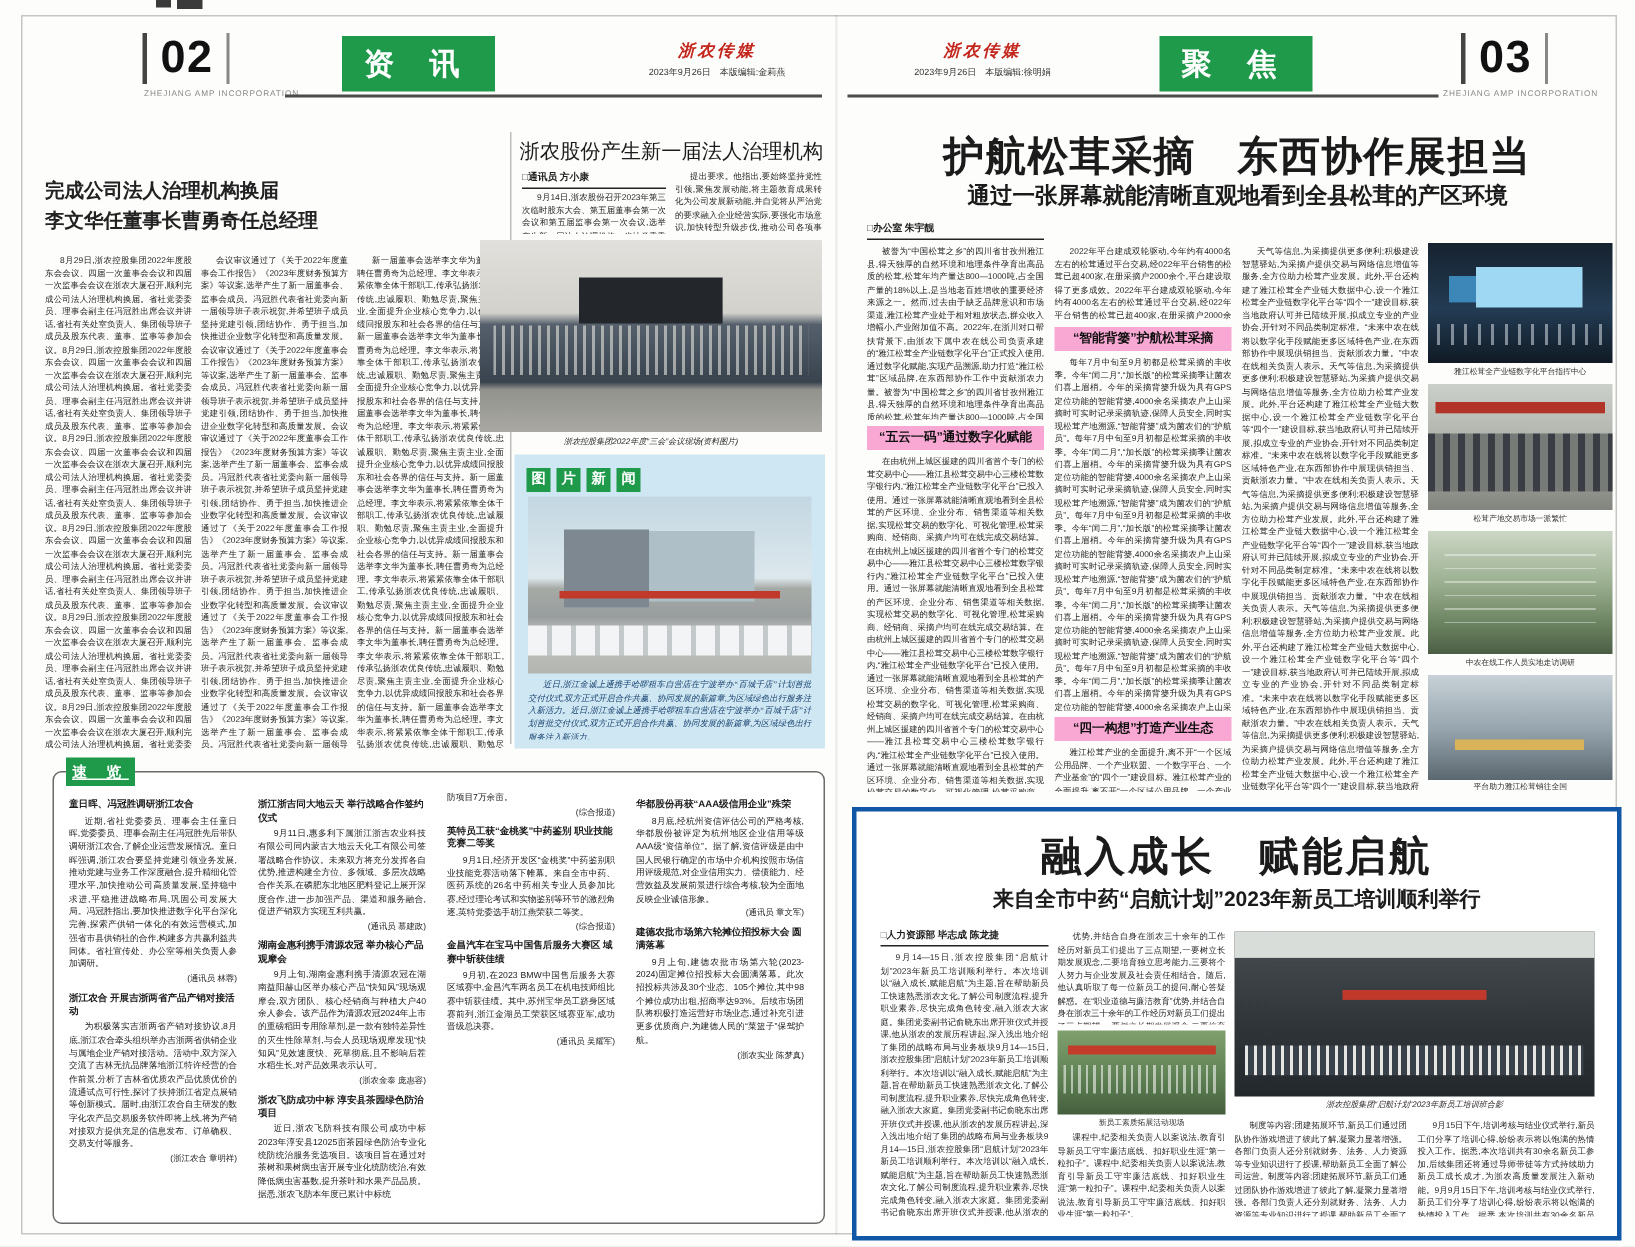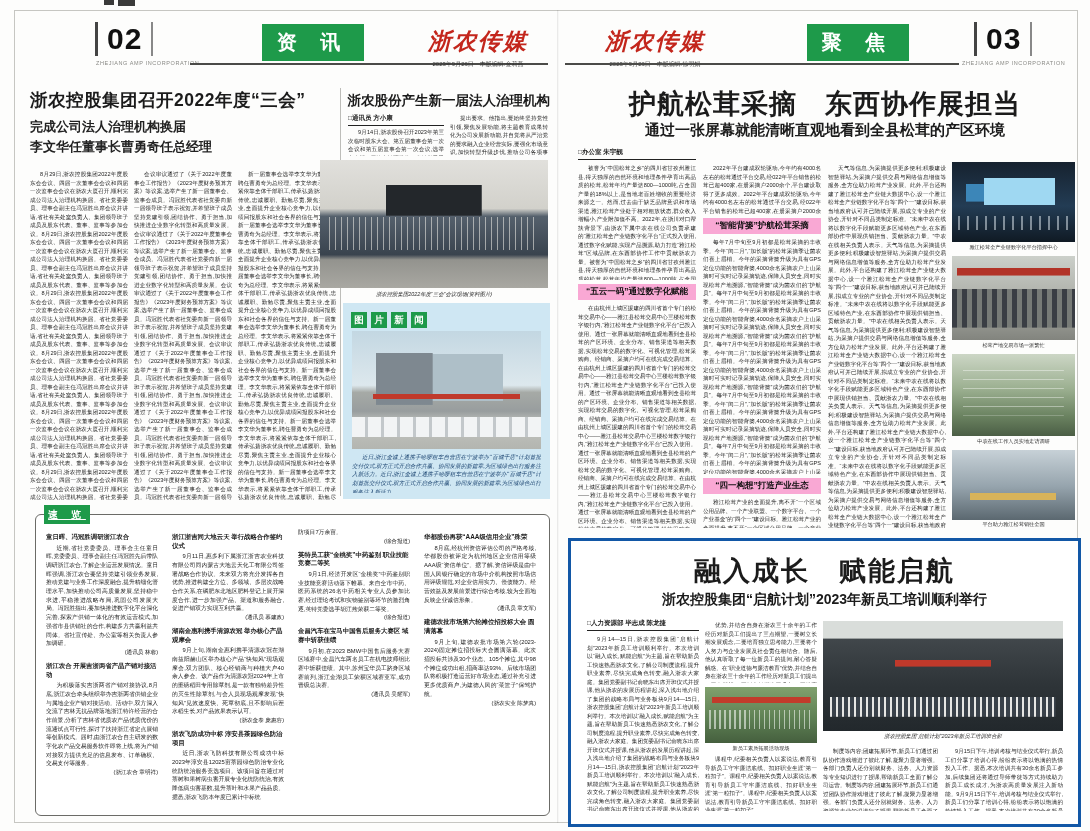--- a/index.html
+++ b/index.html
@@ -9,28 +9,28 @@
   .frame{position:absolute;left:14px;top:10px;right:12px;bottom:8px;border:1px solid #c6c6c2;}
   .fold{position:absolute;left:557px;top:10px;bottom:8px;width:2px;
         background:linear-gradient(90deg,rgba(0,0,0,.10),rgba(0,0,0,0));}
   .mark{background:#3a3a3a;}
   
   .pageno{font-size:30px;font-weight:900;letter-spacing:1px;color:#111;
           border-left:3px solid #444;border-right:2px solid #888;padding:0 9px;line-height:34px;}
   .eng{font-size:5.5px;letter-spacing:.6px;color:#8a8a86;white-space:nowrap;}
   .rule{background:#4b4b48;height:2px;}
   .badge{background:#1e9a4a;color:#fff;font-weight:800;font-size:20px;letter-spacing:9px;
-         display:flex;align-items:center;justify-content:center;margin-left:34px;}
+         display:flex;align-items:center;justify-content:center;}
   .masthead{font-family:"DejaVu Serif",serif;font-style:italic;font-weight:bold;
-            color:#c3261c;font-size:23px;letter-spacing:2px;text-align:center;white-space:nowrap;}
+            color:#c3261c;font-size:11px;letter-spacing:2px;text-align:center;white-space:nowrap;}
   .dateline{font-size:6px;color:#333;text-align:center;white-space:nowrap;margin-top:3px;}
   
   .h-a{font-size:17.5px;font-weight:900;letter-spacing:.5px;white-space:nowrap;}
   .h-sub{font-size:13px;font-weight:700;color:#222;white-space:nowrap;}
-  .h-b{font-size:13.5px;font-weight:700;text-align:right;white-space:nowrap;}
+  .h-b{font-size:13.5px;font-weight:400;text-align:center;white-space:nowrap;}
   .h-r{font-size:27px;font-weight:900;text-align:center;white-space:nowrap;letter-spacing:1px;}
   .h-rsub{font-size:15px;font-weight:700;text-align:center;white-space:nowrap;}
   .h-f{font-size:27px;font-weight:900;text-align:center;white-space:nowrap;letter-spacing:2px;}
   .h-fsub{font-size:14px;font-weight:700;text-align:center;white-space:nowrap;}
   
   .body{font-size:5.6px;line-height:1.52;text-align:justify;color:#1d1d1d;overflow:hidden;text-indent:1.8em;}
   .byline{font-size:6.5px;font-weight:700;border-bottom:1.4px solid #222;padding-bottom:2px;
           overflow:hidden;white-space:nowrap;}
   .caption{font-size:5.4px;font-style:italic;color:#2a2a2a;text-align:center;overflow:hidden;white-space:nowrap;}
   .bluecap{font-size:5.6px;font-style:italic;color:#17406e;line-height:1.55;text-align:justify;overflow:hidden;text-indent:1.8em;font-family:"Liberation Serif",serif;}
@@ -108,21 +108,20 @@
 
   <div class="abs" style="left:585px;top:26px;width:140px">
     <div class="masthead">浙农传媒</div>
     <div class="dateline">2023年9月26日　本版编辑:徐明娟</div>
   </div>
   <div class="abs badge" style="left:773px;top:24px;width:102px;height:37px">聚 焦</div>
   <div class="abs rule" style="left:565px;top:63px;width:394px"></div>
   <div class="abs pageno" style="left:974px;top:22px">03</div>
   <div class="abs eng" style="left:962px;top:60px">ZHEJIANG AMP INCORPORATION</div>
 
-  <div class="abs h-a" style="left:30px;top:88px">浙农控股集团召开2022年度“三会”</div>
   <div class="abs h-sub" style="left:30px;top:118px">完成公司法人治理机构换届</div>
   <div class="abs h-sub" style="left:30px;top:138px">李文华任董事长曹勇奇任总经理</div>
   <div class="abs vline" style="left:340px;top:88px;height:408px"></div>
 
   <div class="abs body" style="left:30px;top:170px;width:98px;height:332px">8月29日,浙农控股集团2022年度股东会会议、四届一次董事会会议和四届一次监事会会议在浙农大厦召开,顺利完成公司法人治理机构换届。省社党委委员、理事会副主任冯冠胜出席会议并讲话,省社有关处室负责人、集团领导班子成员及股东代表、董事、监事等参加会议。8月29日,浙农控股集团2022年度股东会会议、四届一次董事会会议和四届一次监事会会议在浙农大厦召开,顺利完成公司法人治理机构换届。省社党委委员、理事会副主任冯冠胜出席会议并讲话,省社有关处室负责人、集团领导班子成员及股东代表、董事、监事等参加会议。8月29日,浙农控股集团2022年度股东会会议、四届一次董事会会议和四届一次监事会会议在浙农大厦召开,顺利完成公司法人治理机构换届。省社党委委员、理事会副主任冯冠胜出席会议并讲话,省社有关处室负责人、集团领导班子成员及股东代表、董事、监事等参加会议。8月29日,浙农控股集团2022年度股东会会议、四届一次董事会会议和四届一次监事会会议在浙农大厦召开,顺利完成公司法人治理机构换届。省社党委委员、理事会副主任冯冠胜出席会议并讲话,省社有关处室负责人、集团领导班子成员及股东代表、董事、监事等参加会议。8月29日,浙农控股集团2022年度股东会会议、四届一次董事会会议和四届一次监事会会议在浙农大厦召开,顺利完成公司法人治理机构换届。省社党委委员、理事会副主任冯冠胜出席会议并讲话,省社有关处室负责人、集团领导班子成员及股东代表、董事、监事等参加会议。8月29日,浙农控股集团2022年度股东会会议、四届一次董事会会议和四届一次监事会会议在浙农大厦召开,顺利完成公司法人治理机构换届。省社党委委员、理事会副主任冯冠胜出席会议并讲话,省社有关处室负责人、集团领导班子成员及股东代表、董事、监事等参加会议。</div>
   <div class="abs body" style="left:134px;top:170px;width:98px;height:332px">会议审议通过了《关于2022年度董事会工作报告》《2023年度财务预算方案》等议案,选举产生了新一届董事会、监事会成员。冯冠胜代表省社党委向新一届领导班子表示祝贺,并希望班子成员坚持党建引领,团结协作、勇于担当,加快推进企业数字化转型和高质量发展。会议审议通过了《关于2022年度董事会工作报告》《2023年度财务预算方案》等议案,选举产生了新一届董事会、监事会成员。冯冠胜代表省社党委向新一届领导班子表示祝贺,并希望班子成员坚持党建引领,团结协作、勇于担当,加快推进企业数字化转型和高质量发展。会议审议通过了《关于2022年度董事会工作报告》《2023年度财务预算方案》等议案,选举产生了新一届董事会、监事会成员。冯冠胜代表省社党委向新一届领导班子表示祝贺,并希望班子成员坚持党建引领,团结协作、勇于担当,加快推进企业数字化转型和高质量发展。会议审议通过了《关于2022年度董事会工作报告》《2023年度财务预算方案》等议案,选举产生了新一届董事会、监事会成员。冯冠胜代表省社党委向新一届领导班子表示祝贺,并希望班子成员坚持党建引领,团结协作、勇于担当,加快推进企业数字化转型和高质量发展。会议审议通过了《关于2022年度董事会工作报告》《2023年度财务预算方案》等议案,选举产生了新一届董事会、监事会成员。冯冠胜代表省社党委向新一届领导班子表示祝贺,并希望班子成员坚持党建引领,团结协作、勇于担当,加快推进企业数字化转型和高质量发展。会议审议通过了《关于2022年度董事会工作报告》《2023年度财务预算方案》等议案,选举产生了新一届董事会、监事会成员。冯冠胜代表省社党委向新一届领导班子表示祝贺,并希望班子成员坚持党建引领,团结协作、勇于担当,加快推进企业数字化转型和高质量发展。</div>
   <div class="abs body" style="left:238px;top:170px;width:98px;height:332px">新一届董事会选举李文华为董事长,聘任曹勇奇为总经理。李文华表示,将紧紧依靠全体干部职工,传承弘扬浙农优良传统,忠诚履职、勤勉尽责,聚焦主责主业,全面提升企业核心竞争力,以优异成绩回报股东和社会各界的信任与支持。新一届董事会选举李文华为董事长,聘任曹勇奇为总经理。李文华表示,将紧紧依靠全体干部职工,传承弘扬浙农优良传统,忠诚履职、勤勉尽责,聚焦主责主业,全面提升企业核心竞争力,以优异成绩回报股东和社会各界的信任与支持。新一届董事会选举李文华为董事长,聘任曹勇奇为总经理。李文华表示,将紧紧依靠全体干部职工,传承弘扬浙农优良传统,忠诚履职、勤勉尽责,聚焦主责主业,全面提升企业核心竞争力,以优异成绩回报股东和社会各界的信任与支持。新一届董事会选举李文华为董事长,聘任曹勇奇为总经理。李文华表示,将紧紧依靠全体干部职工,传承弘扬浙农优良传统,忠诚履职、勤勉尽责,聚焦主责主业,全面提升企业核心竞争力,以优异成绩回报股东和社会各界的信任与支持。新一届董事会选举李文华为董事长,聘任曹勇奇为总经理。李文华表示,将紧紧依靠全体干部职工,传承弘扬浙农优良传统,忠诚履职、勤勉尽责,聚焦主责主业,全面提升企业核心竞争力,以优异成绩回报股东和社会各界的信任与支持。新一届董事会选举李文华为董事长,聘任曹勇奇为总经理。李文华表示,将紧紧依靠全体干部职工,传承弘扬浙农优良传统,忠诚履职、勤勉尽责,聚焦主责主业,全面提升企业核心竞争力,以优异成绩回报股东和社会各界的信任与支持。新一届董事会选举李文华为董事长,聘任曹勇奇为总经理。李文华表示,将紧紧依靠全体干部职工,传承弘扬浙农优良传统,忠诚履职、勤勉尽责,聚焦主责主业,全面提升企业核心竞争力,以优异成绩回报股东和社会各界的信任与支持。</div>
 
   <div class="abs h-b" style="left:345px;top:92px;width:205px">浙农股份产生新一届法人治理机构</div>
   <div class="abs byline" style="left:348px;top:114px;width:96px">□通讯员 方小康</div>
@@ -200,21 +199,21 @@
   <div class="abs capline" style="left:952px;top:244px;width:123px;height:8px">雅江松茸全产业链数字化平台指挥中心</div>
   <div class="abs ph ph-market" style="left:952px;top:256px;width:123px;height:84px"></div>
   <div class="abs capline" style="left:952px;top:342px;width:123px;height:8px">松茸产地交易市场一派繁忙</div>
   <div class="abs ph ph-shop" style="left:952px;top:354px;width:123px;height:82px"></div>
   <div class="abs capline" style="left:952px;top:438px;width:123px;height:8px">中农在线工作人员实地走访调研</div>
   <div class="abs ph ph-misc" style="left:952px;top:450px;width:123px;height:70px"></div>
   <div class="abs capline" style="left:952px;top:521px;width:123px;height:8px">平台助力雅江松茸销往全国</div>
 
   <div class="abs featurebox" style="left:568px;top:538px;width:507px;height:283px">
     <div class="abs h-f" style="left:0;top:12px;width:100%">融入成长　赋能启航</div>
-    <div class="abs h-fsub" style="left:0;top:50px;width:100%">浙农控股集团“启航计划”2023年新员工培训顺利举行</div>
+    <div class="abs h-fsub" style="left:0;top:50px;width:100%">来自全市中药“启航计划”2023年新员工培训顺利举行</div>
     <div class="abs byline" style="left:16px;top:78px;width:112px">□人力资源部 毕志成 陈龙捷</div>
 
     <div class="abs body" style="left:16px;top:94px;width:112px;height:176px">9月14—15日,浙农控股集团“启航计划”2023年新员工培训顺利举行。本次培训以“融入成长,赋能启航”为主题,旨在帮助新员工快速熟悉浙农文化,了解公司制度流程,提升职业素养,尽快完成角色转变,融入浙农大家庭。集团党委副书记俞晓东出席开班仪式并授课,他从浙农的发展历程讲起,深入浅出地介绍了集团的战略布局与业务板块9月14—15日,浙农控股集团“启航计划”2023年新员工培训顺利举行。本次培训以“融入成长,赋能启航”为主题,旨在帮助新员工快速熟悉浙农文化,了解公司制度流程,提升职业素养,尽快完成角色转变,融入浙农大家庭。集团党委副书记俞晓东出席开班仪式并授课,他从浙农的发展历程讲起,深入浅出地介绍了集团的战略布局与业务板块9月14—15日,浙农控股集团“启航计划”2023年新员工培训顺利举行。本次培训以“融入成长,赋能启航”为主题,旨在帮助新员工快速熟悉浙农文化,了解公司制度流程,提升职业素养,尽快完成角色转变,融入浙农大家庭。集团党委副书记俞晓东出席开班仪式并授课,他从浙农的发展历程讲起,深入浅出地介绍了集团的战略布局与业务板块</div>
 
     <div class="abs body" style="left:134px;top:80px;width:112px;height:62px">优势,并结合自身在浙农三十余年的工作经历对新员工们提出了三点期望,一要树立长期发展观念,二要培育独立思考能力,三要将个人努力与企业发展及社会责任相结合。随后,他认真听取了每一位新员工的提问,耐心答疑解惑。在“职业道德与廉洁教育”优势,并结合自身在浙农三十余年的工作经历对新员工们提出了三点期望,一要树立长期发展观念,二要培育独立思考能力,三要将个人努力与企业发展及社会责任相结合。随后,他认真听取了每一位新员工的提问,耐心答疑解惑。在“职业道德与廉洁教育”</div>
     <div class="abs ph ph-green" style="left:134px;top:146px;width:112px;height:56px"></div>
     <div class="abs capline" style="left:134px;top:204px;width:112px;height:8px">新员工素质拓展活动现场</div>
     <div class="abs body" style="left:134px;top:214px;width:112px;height:56px">课程中,纪委相关负责人以案说法,教育引导新员工守牢廉洁底线、扣好职业生涯“第一粒扣子”。课程中,纪委相关负责人以案说法,教育引导新员工守牢廉洁底线、扣好职业生涯“第一粒扣子”。课程中,纪委相关负责人以案说法,教育引导新员工守牢廉洁底线、扣好职业生涯“第一粒扣子”。</div>
 
     <div class="abs ph ph-feature" style="left:252px;top:80px;width:240px;height:110px"></div>

